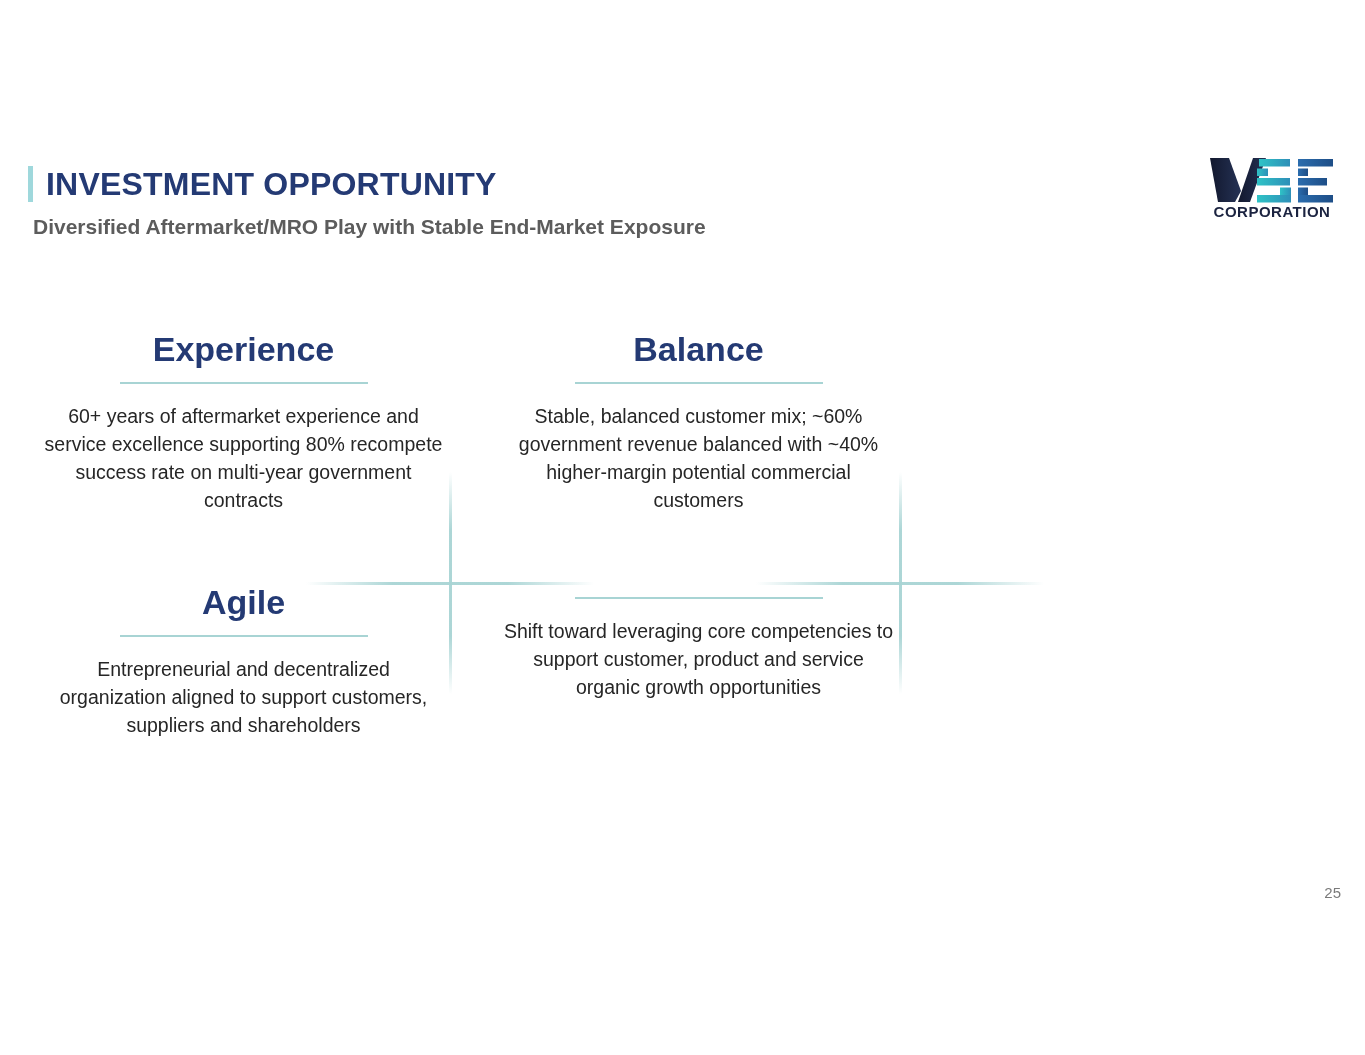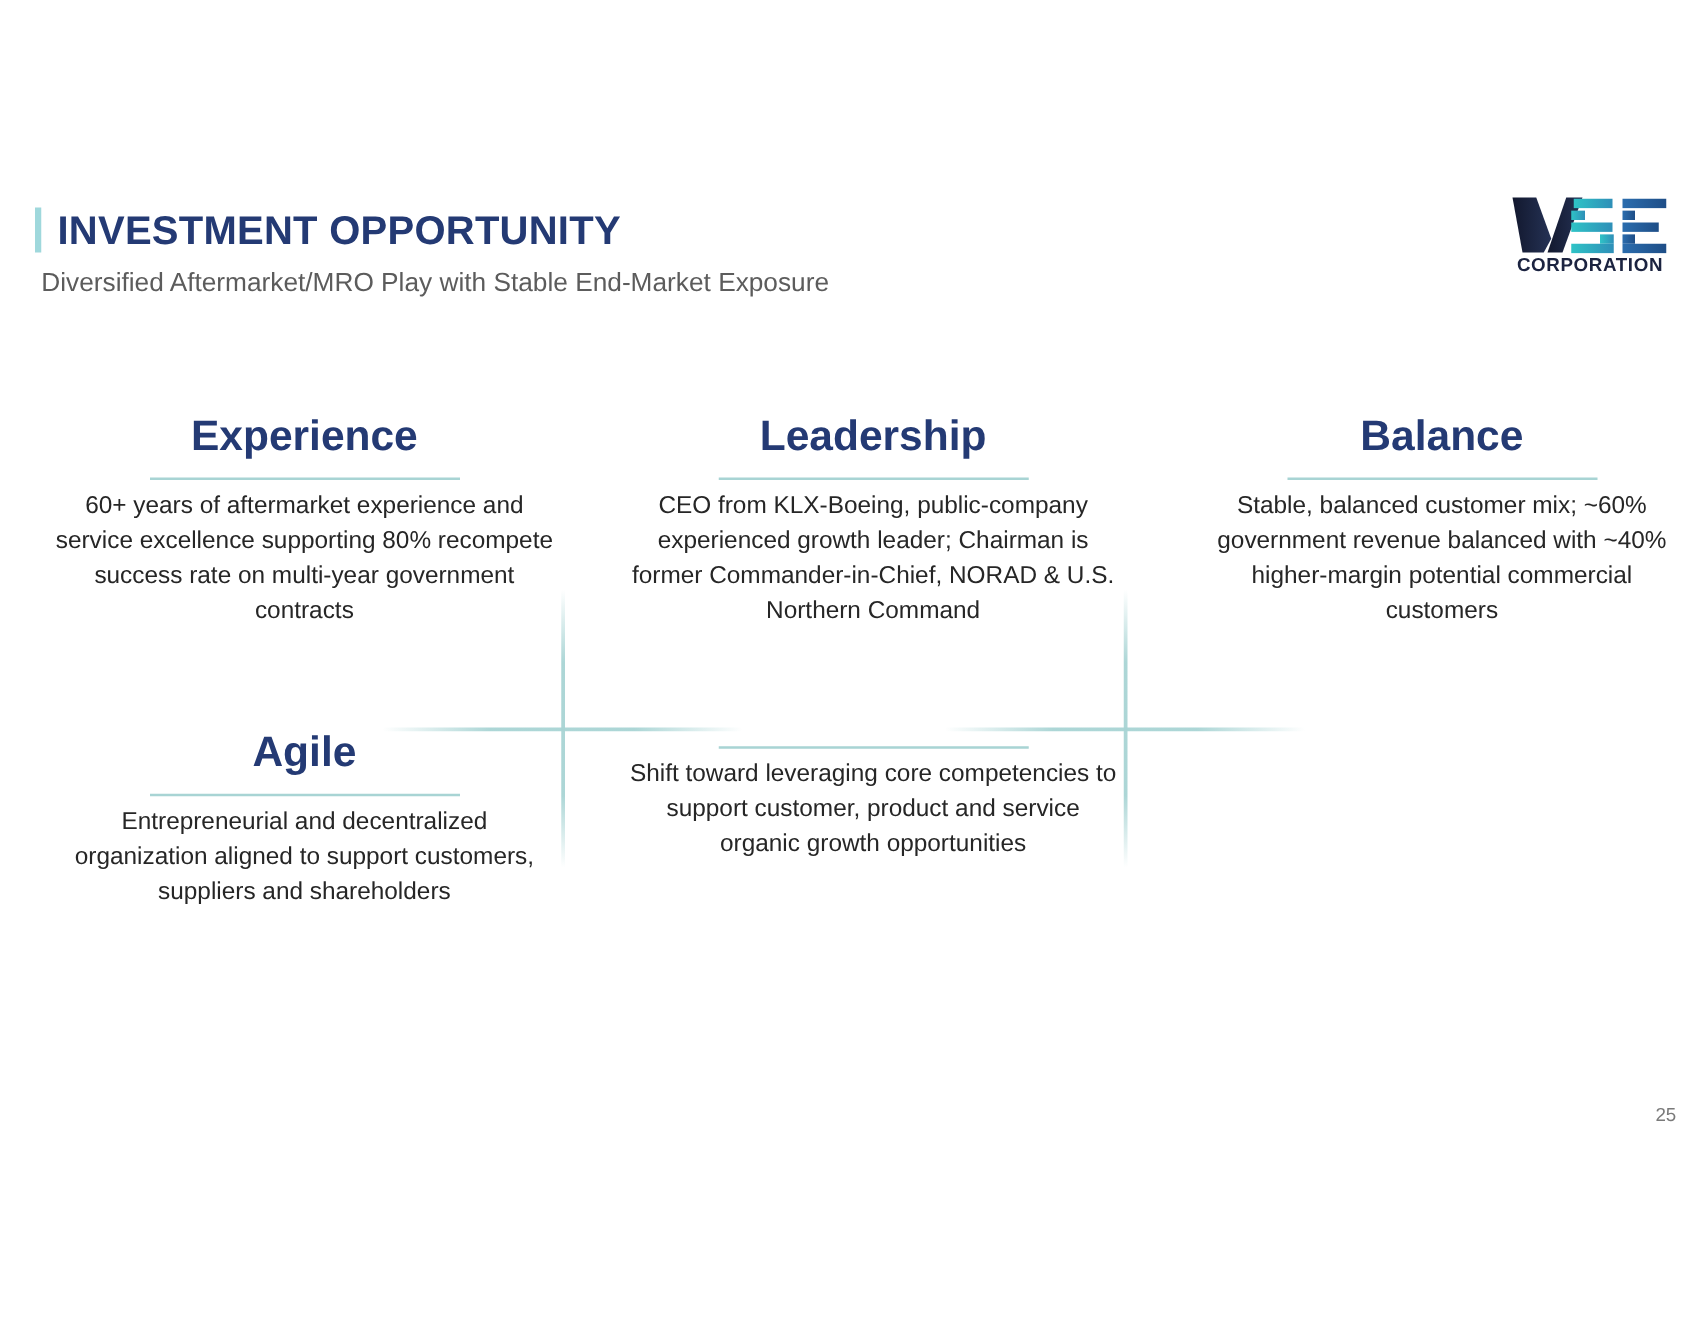--- a/index.html
+++ b/index.html
@@ -48,21 +48,21 @@
     color: #243A74;
     letter-spacing: 0.2px;
     line-height: 1;
     white-space: nowrap;
   }
   .slide-subtitle {
     position: absolute;
     left: 33px;
     top: 215px;
     font-size: 21px;
-    font-weight: normal;
+    font-weight: bold;
     color: #5C5C5C;
     white-space: nowrap;
   }
 
   
   .logo {
     position: absolute;
     right: 28px;
     top: 154px;
     width: 130px;
@@ -99,21 +99,21 @@
     line-height: 1.12;
     white-space: nowrap;
   }
   .p-rule {
     width: 248px;
     height: 2px;
     margin: 14px auto 0 auto;
     background: #A8D4D4;
   }
   .p-body {
-    margin-top: 7px;
+    margin-top: 19px;
     font-size: 19.5px;
     line-height: 1.43;
     color: #262626;
   }
 
   
   .divider {
     position: absolute;
     pointer-events: none;
   }
@@ -199,25 +199,20 @@
 
   <div class="pillars">
 
     <div class="p-row row-top">
       <div class="pillar">
         <div class="p-heading">Experience</div>
         <div class="p-rule"></div>
         <div class="p-body">60+ years of aftermarket experience and service excellence supporting 80% recompete success rate on multi-year government contracts</div>
       </div>
       <div class="pillar">
-        <div class="p-heading">Leadership</div>
-        <div class="p-rule"></div>
-        <div class="p-body">CEO from KLX-Boeing, public-company experienced growth leader; Chairman is former Commander-in-Chief, NORAD &amp; U.S. Northern Command</div>
-      </div>
-      <div class="pillar">
         <div class="p-heading">Balance</div>
         <div class="p-rule"></div>
         <div class="p-body">Stable, balanced customer mix; ~60% government revenue balanced with ~40% higher-margin potential commercial customers</div>
       </div>
     </div>
 
     <div class="p-row row-bottom">
       <div class="pillar">
         <div class="p-heading">Agile</div>
         <div class="p-rule"></div>

